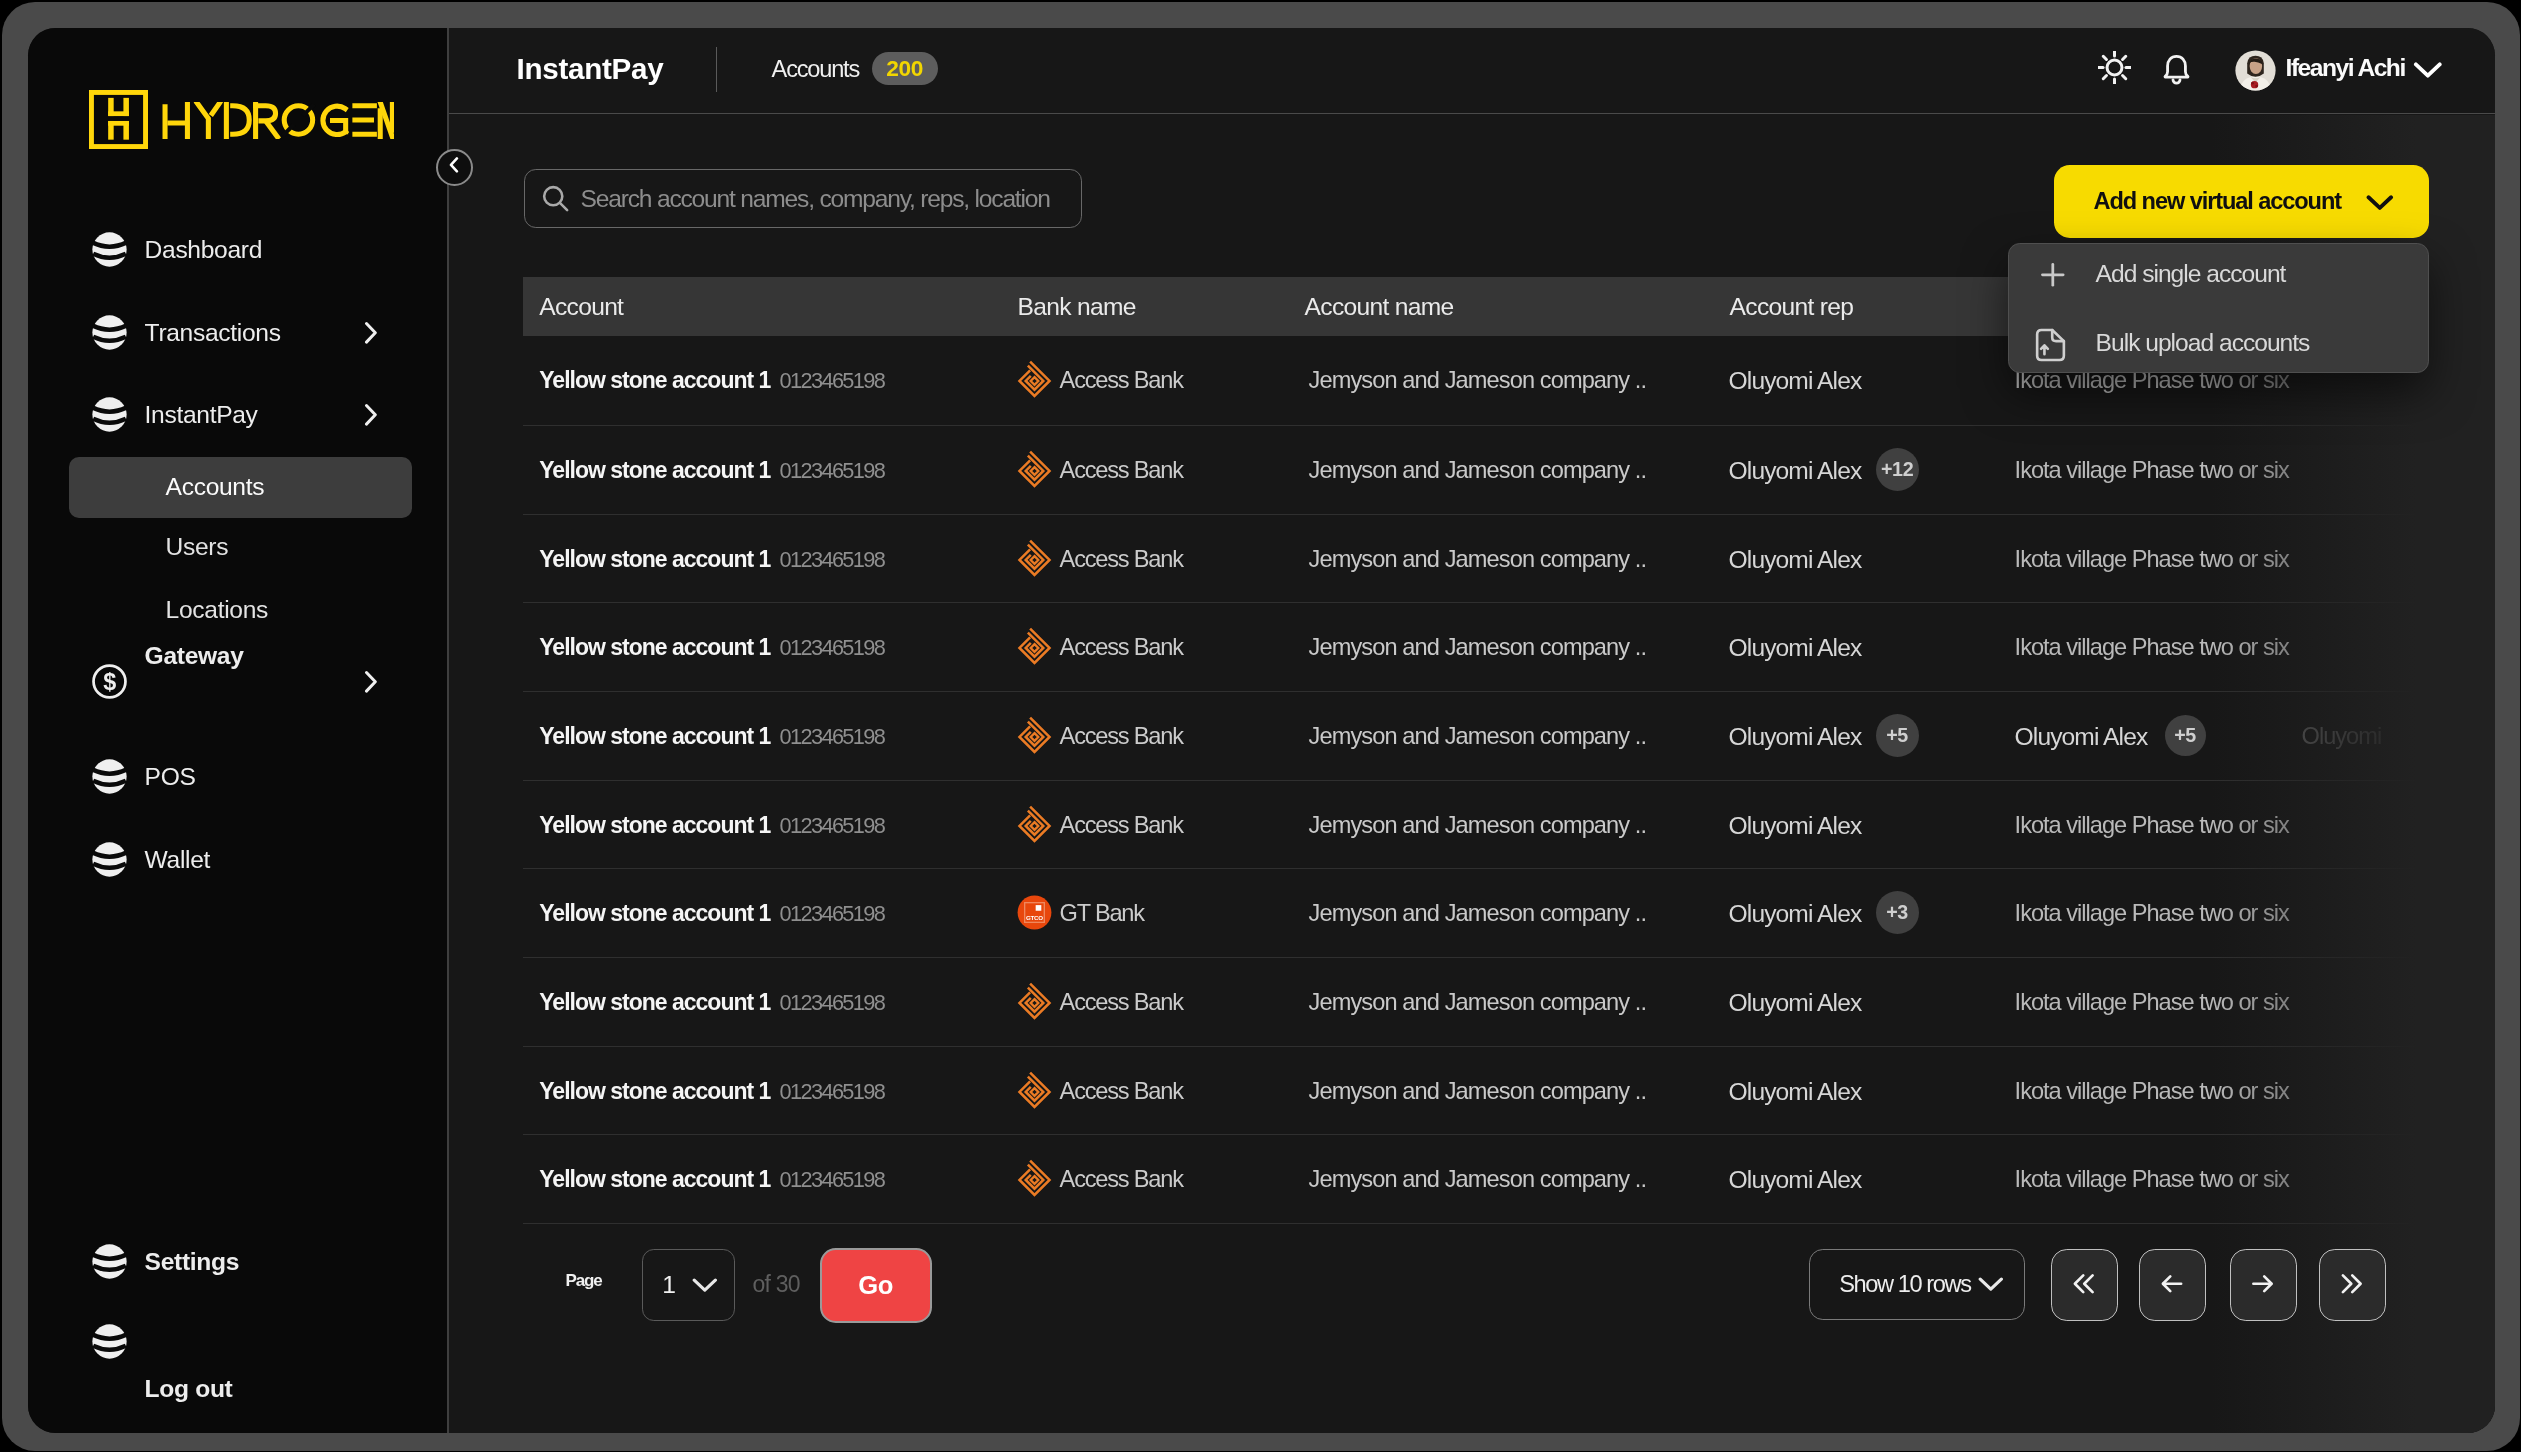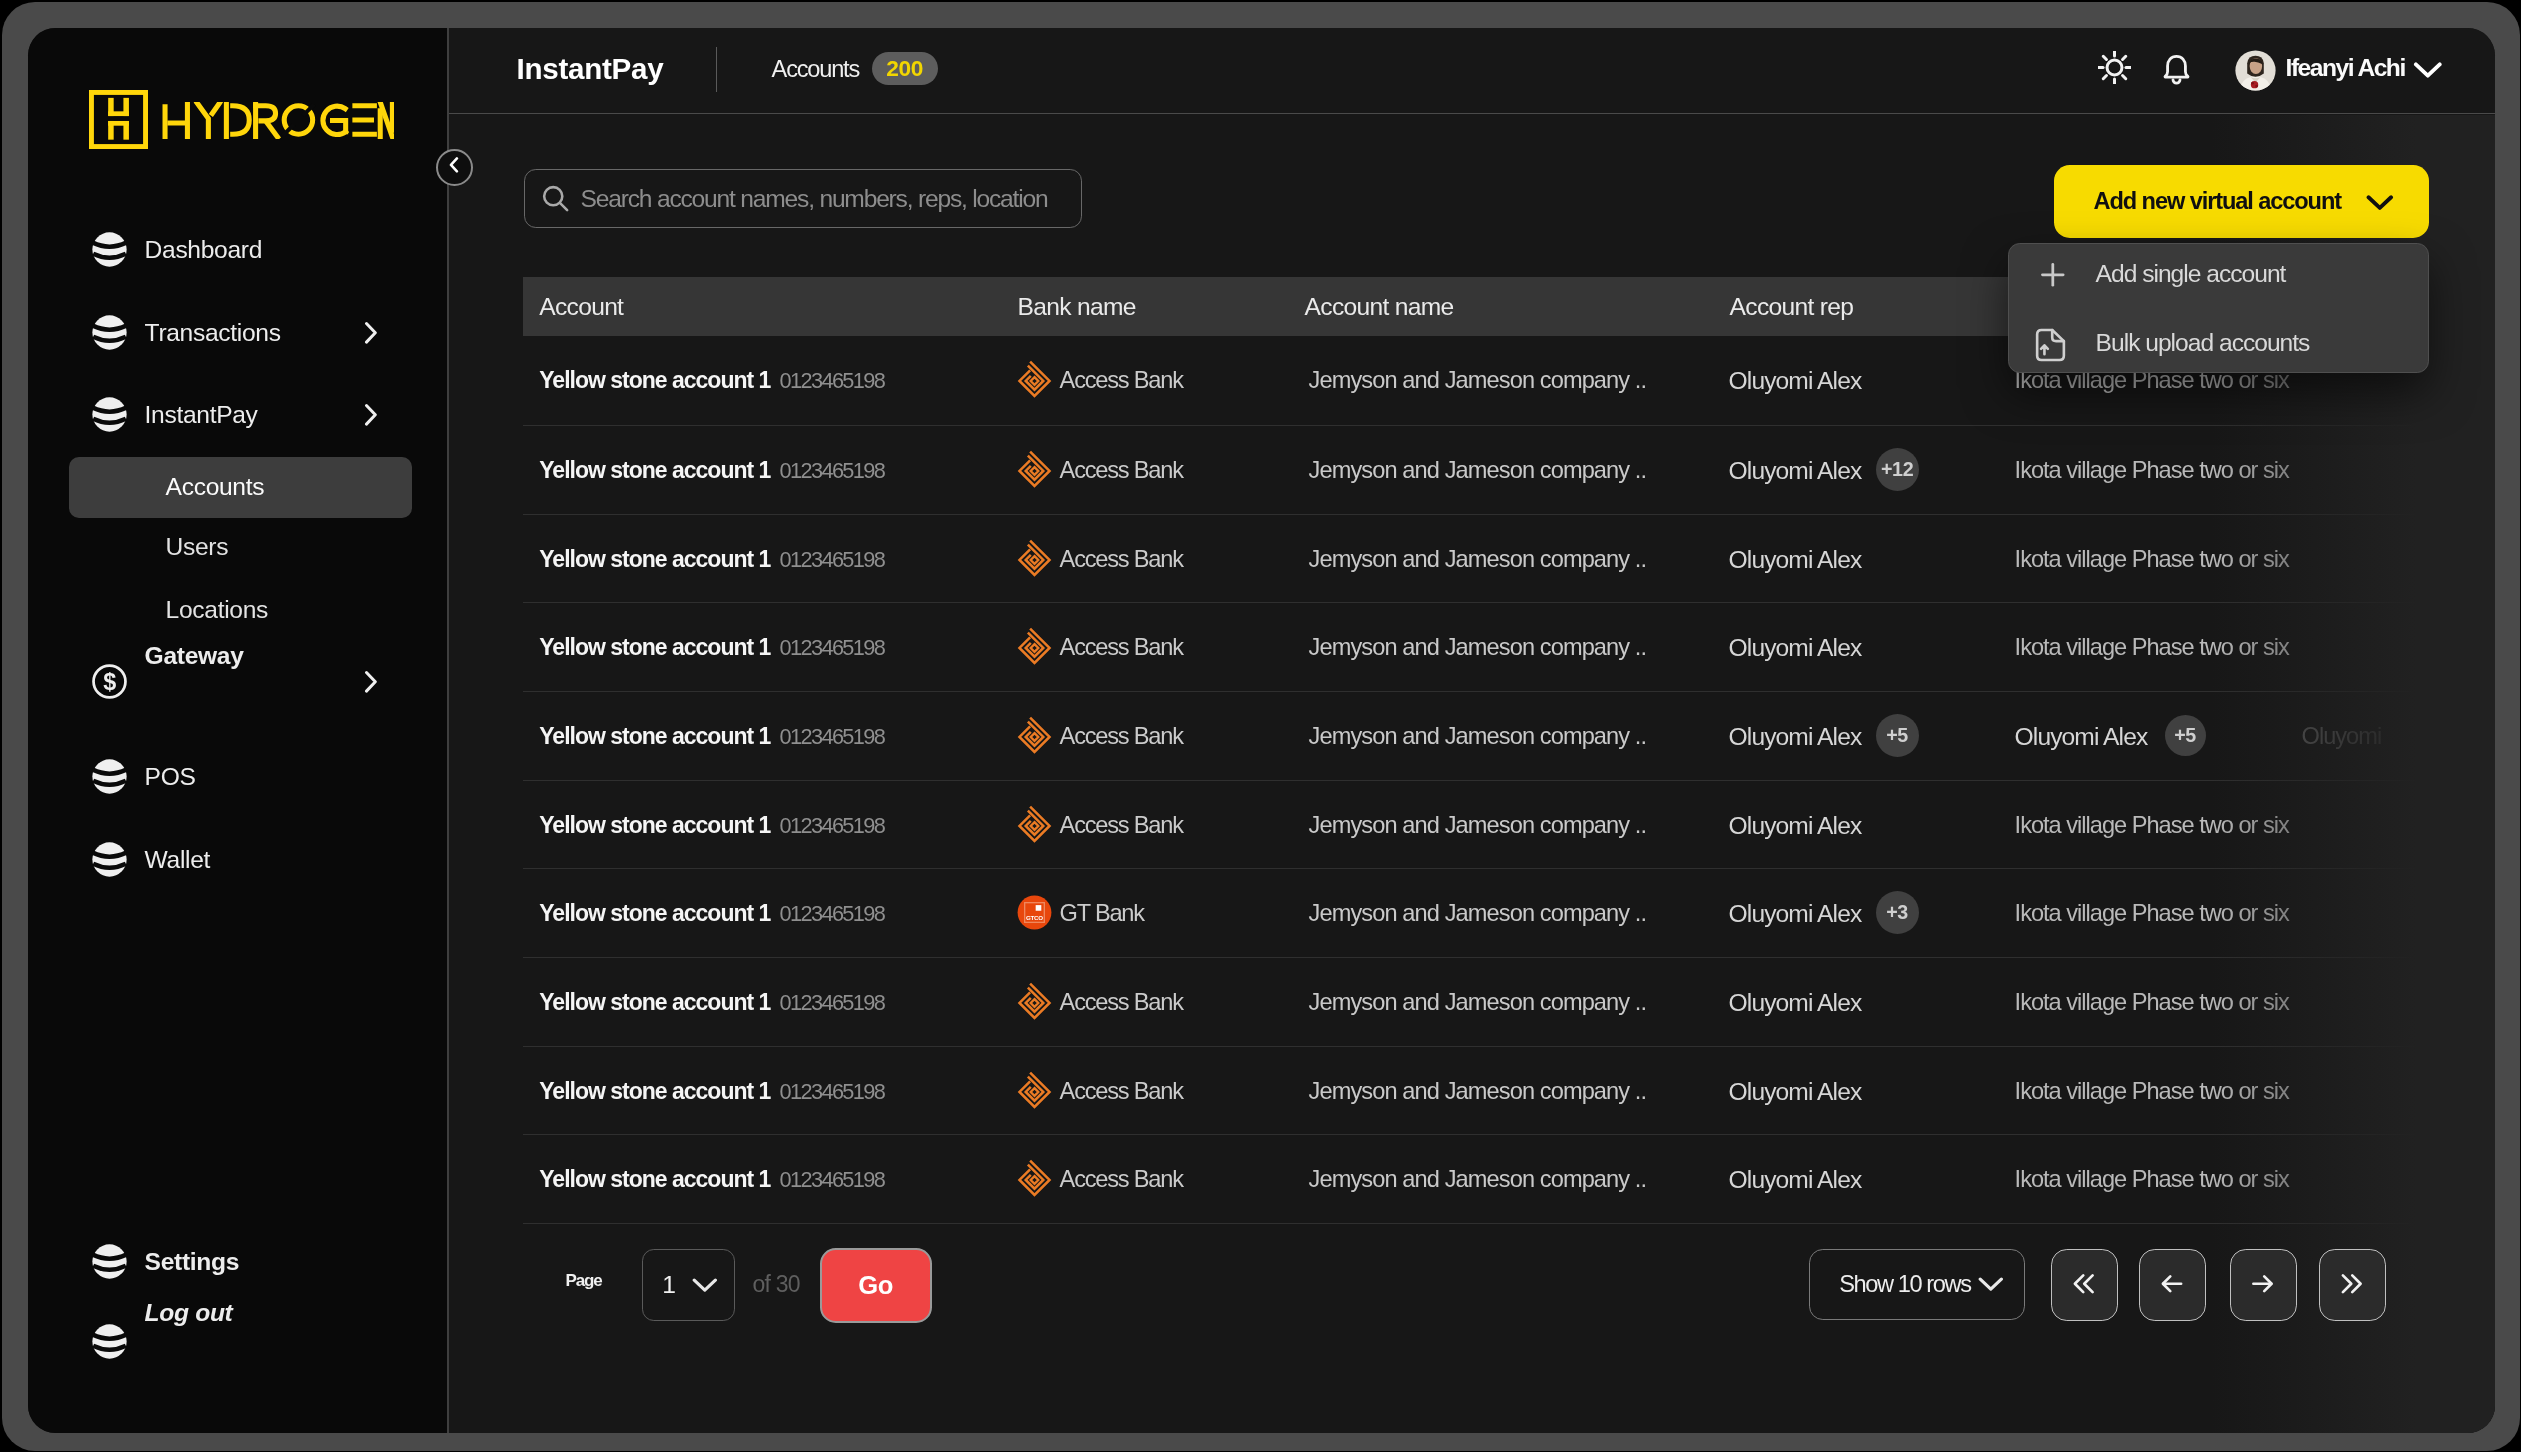--- a/index.html
+++ b/index.html
@@ -272,21 +272,21 @@
       </div>
     <div id="botline"></div>
     <div id="fade"></div>
     <div id="searchbox">
         <svg width="29.6" height="29.6" viewBox="0 0 30 30">
           <g fill="none" stroke="#a9a9a9" stroke-width="2.6" stroke-linecap="round">
 <circle cx="12.4" cy="12.4" r="9.2"></circle>
             <line x1="19.4" y1="19.4" x2="26.5" y2="26.5"></line>
           </g>
         </svg>
-        <span>Search account names, numbers, reps, location</span>
+        <span>Search account names, company, reps, location</span>
       </div>
     <div class="foot" id="pageword">Page</div>
     <div class="foot fbox" id="pagesel">
         <span class="n">1</span>
         <svg width="25.6" height="14.8" viewBox="0 0 24 14">
           <path d="M2,2 L12,11.5 L22,2" fill="none" stroke="#e8e8e8" stroke-width="3" stroke-linecap="round" stroke-linejoin="round"></path>
         </svg>
       </div>
     <div class="foot" id="of20">of 30</div>
     <div class="foot" id="gobtn">Go</div>
@@ -417,21 +417,21 @@
           <circle cx="19" cy="19" r="17.6" fill="#efefef"></circle>
 <path d="M1.8,12.0 Q19,20.2 36.2,12.0" stroke="#0a0a0a" stroke-width="4.7" fill="none"></path>
 <path d="M2.2,23.4 Q19,31.6 35.8,23.4" stroke="#0a0a0a" stroke-width="4.7" fill="none"></path>
         </svg></div>
 <div class="navtxt" style="top:1215px;font-weight:700;">Settings</div>
       <div class="navico" style="top:1295px"><svg width="37" height="37" viewBox="0 0 38 38">
           <circle cx="19" cy="19" r="17.6" fill="#efefef"></circle>
 <path d="M1.8,12.0 Q19,20.2 36.2,12.0" stroke="#0a0a0a" stroke-width="4.7" fill="none"></path>
 <path d="M2.2,23.4 Q19,31.6 35.8,23.4" stroke="#0a0a0a" stroke-width="4.7" fill="none"></path>
         </svg></div>
-<div class="navtxt" style="top:1266px;font-weight:700;font-style:italic;">Log out</div>
+<div class="navtxt" style="top:1342px;font-weight:700;">Log out</div>
       <div class="navico" style="top:635px"><svg width="37" height="37" viewBox="0 0 38 38">
           <circle cx="19" cy="19" r="16.4" fill="none" stroke="#efefef" stroke-width="2.8"></circle>
 <text x="19" y="27.5" text-anchor="middle" font-family="Liberation Sans, sans-serif" font-size="24" font-weight="bold" fill="#efefef">$</text>
         </svg></div>
 <div class="navtxt" style="top:609px;font-weight:bold;">Gateway</div>
       <span class="navchev" style="top:642px"><svg width="13.8" height="23.6" viewBox="0 0 14 24">
           <path d="M2.5,2.5 L11.5,12 L2.5,21.5" fill="none" stroke="#efefef" stroke-width="3" stroke-linecap="round" stroke-linejoin="round"></path>
         </svg></span>
       <div class="navico" style="top:730px"><svg width="37" height="37" viewBox="0 0 38 38">
           <circle cx="19" cy="19" r="17.6" fill="#efefef"></circle>

